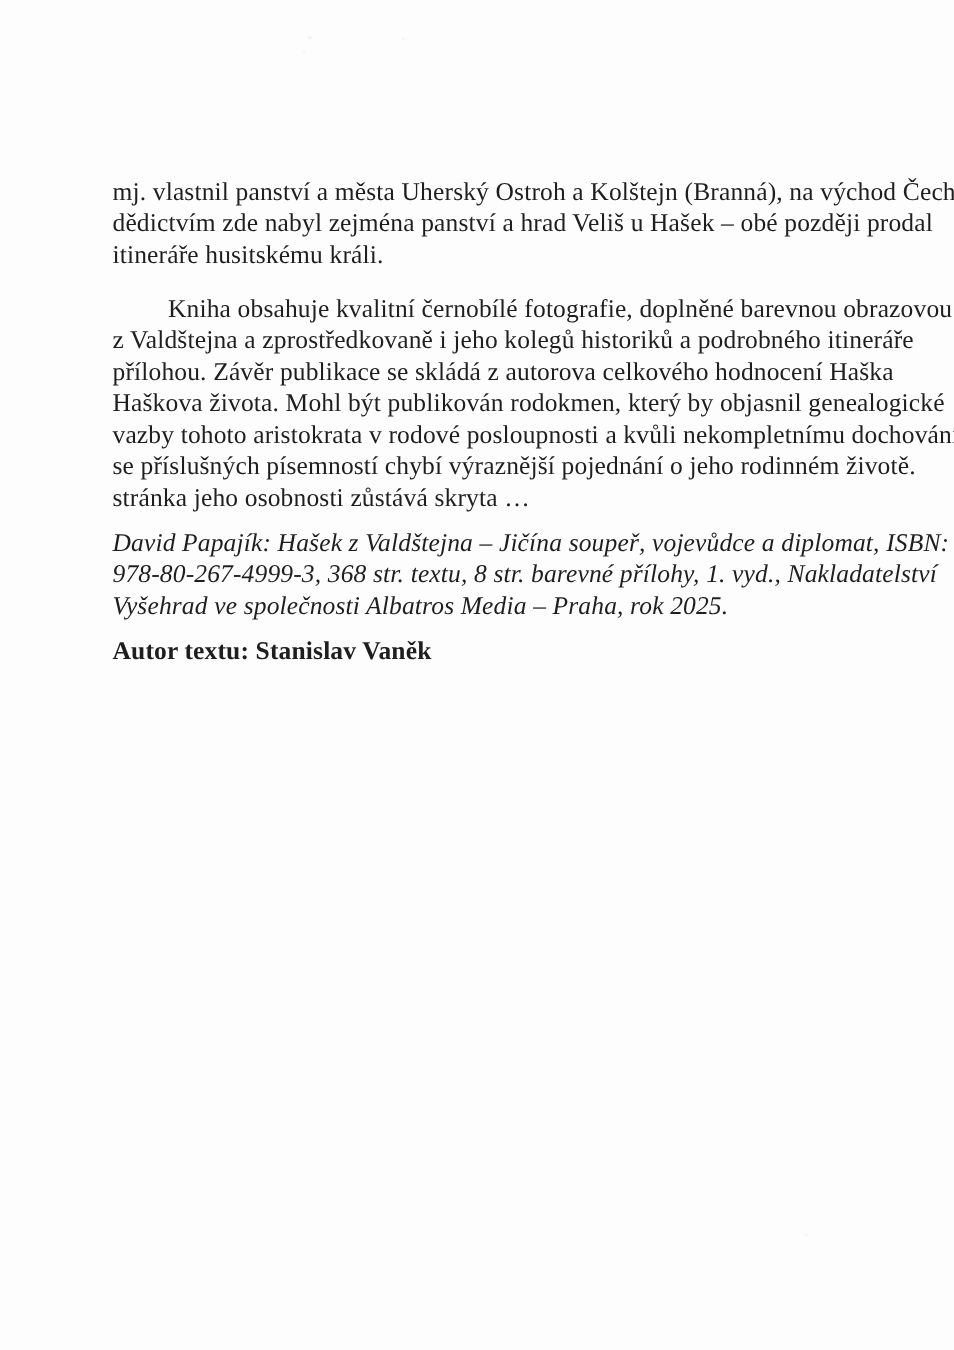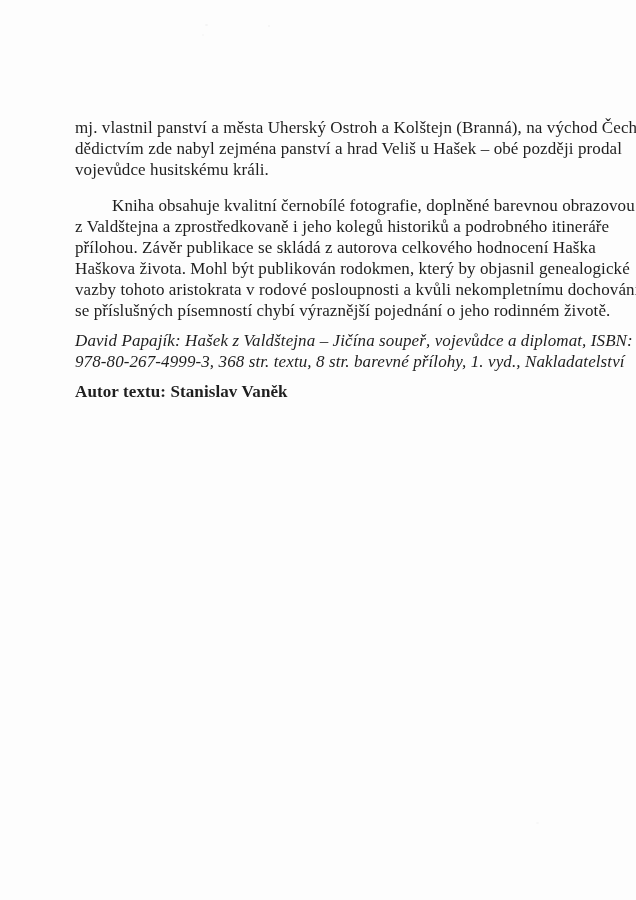--- a/index.html
+++ b/index.html
@@ -59,35 +59,37 @@
   <span class="speck s1"></span>
   <span class="speck s2"></span>
   <span class="speck s3"></span>
   <span class="speck s4"></span>
 
   <div class="text-block">
 
     <div class="para">
       <div class="line">mj. vlastnil panství a města Uherský Ostroh a Kolštejn (Branná), na východ Čech –</div>
       <div class="line">dědictvím zde nabyl zejména panství a hrad Veliš u Hašek – obé později prodal</div>
-      <div class="line">vojevůdce husitskému králi.</div>
+      <div class="line">itineráře husitskému králi.</div>
     </div>
 
     <div class="para">
       <div class="line indent-first">Kniha obsahuje kvalitní černobílé fotografie, doplněné barevnou obrazovou</div>
       <div class="line">z Valdštejna a zprostředkovaně i jeho kolegů historiků a podrobného itineráře</div>
       <div class="line">přílohou. Závěr publikace se skládá z autorova celkového hodnocení Haška</div>
       <div class="line">Haškova života. Mohl být publikován rodokmen, který by objasnil genealogické</div>
       <div class="line">vazby tohoto aristokrata v rodové posloupnosti a kvůli nekompletnímu dochování</div>
       <div class="line">se příslušných písemností chybí výraznější pojednání o jeho rodinném životě.</div>
+      <div class="line">stránka jeho osobnosti zůstává skryta …</div>
     </div>
 
     <div class="para cite">
       <div class="line">David Papajík: Hašek z Valdštejna – Jičína soupeř, vojevůdce a diplomat, ISBN:</div>
       <div class="line">978-80-267-4999-3, 368 str. textu, 8 str. barevné přílohy, 1. vyd., Nakladatelství</div>
+      <div class="line">Vyšehrad ve společnosti Albatros Media – Praha, rok 2025.</div>
     </div>
 
     <div class="para author">
       <div class="line">Autor textu: Stanislav Vaněk</div>
     </div>
 
   </div>
 </div>
 
 </body></html>

